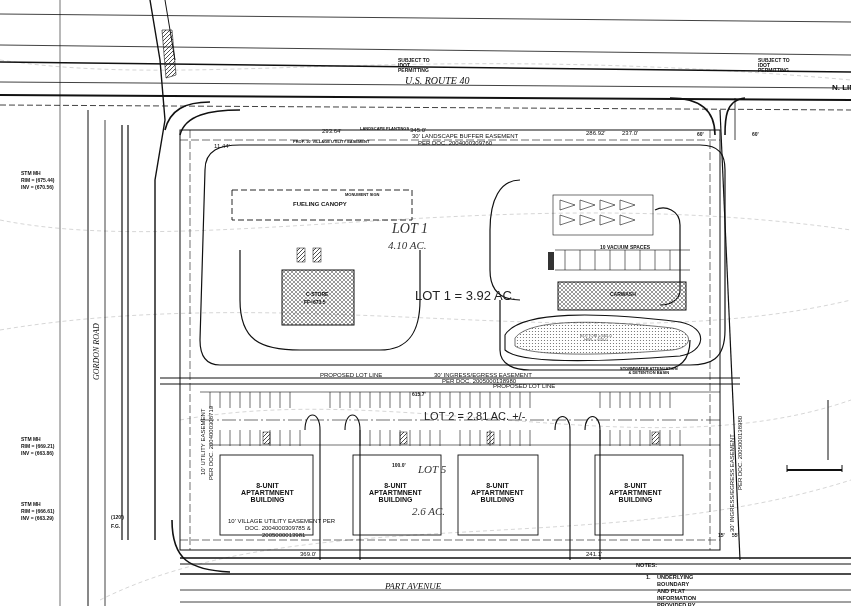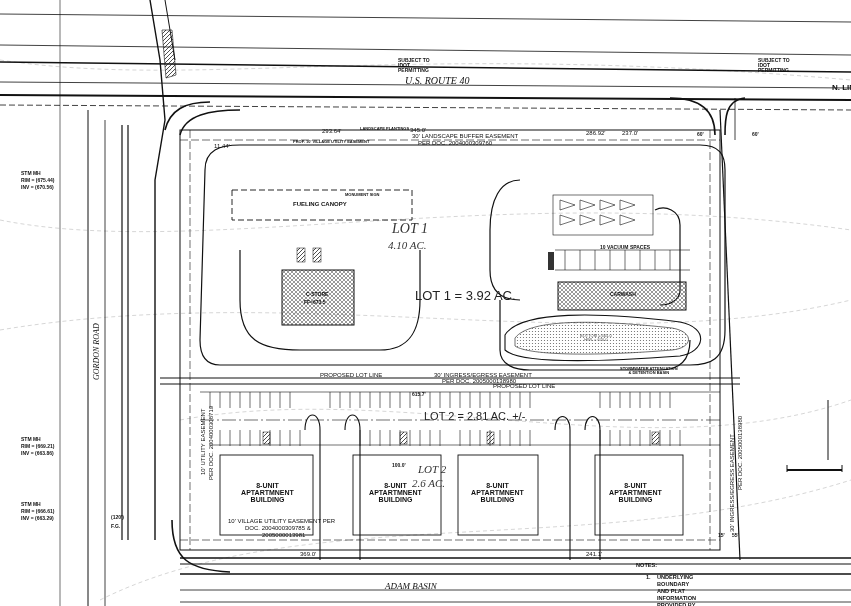--- a/index.html
+++ b/index.html
@@ -239,21 +239,21 @@
     <line x1="787" y1="470" x2="842" y2="470" stroke-width="2"></line>
     <line x1="787" y1="465" x2="787" y2="472" stroke-width="1"></line>
     <line x1="842" y1="465" x2="842" y2="472" stroke-width="1"></line>
     <line x1="828" y1="400" x2="828" y2="460" stroke-width="1"></line>
   </g>
 </svg>
 
 <div class="lbl serif med" style="left:405px;top:76px;font-size:10px;">U.S.   ROUTE   40</div>
 <div class="lbl med" style="left:832px;top:84px;font-weight:bold;">N. LINE</div>
 <div class="lbl serif vert" style="left:93px;top:380px;font-size:8px;">GORDON   ROAD</div>
-<div class="lbl serif" style="left:385px;top:582px;font-size:9px;">ADAM   BASIN</div>
+<div class="lbl serif" style="left:385px;top:582px;font-size:9px;">PART   AVENUE</div>
 
 <div class="lbl tiny" style="left:398px;top:58px;width:40px;white-space:normal;">SUBJECT TO IDOT PERMITTING</div>
 <div class="lbl tiny" style="left:758px;top:58px;width:40px;white-space:normal;">SUBJECT TO IDOT PERMITTING</div>
 
 <div class="lbl small" style="left:412px;top:133px;">30' LANDSCAPE BUFFER EASEMENT</div>
 <div class="lbl small" style="left:418px;top:140px;">PER DOC. 2004000309760</div>
 <div class="lbl tiny" style="left:293px;top:140px;font-size:4px;">PROP. 10' VILLAGE UTILITY EASEMENT</div>
 <div class="lbl tiny" style="left:360px;top:127px;font-size:4px;">LANDSCAPE PLANTINGS</div>
 <div class="lbl tiny" style="left:345px;top:193px;font-size:4px;">MONUMENT SIGN</div>
 
@@ -268,22 +268,22 @@
 <div class="lbl small" style="left:300px;top:551px;">369.0'</div>
 <div class="lbl small" style="left:586px;top:551px;">241.1'</div>
 <div class="lbl tiny" style="left:392px;top:463px;">100.0'</div>
 <div class="lbl tiny" style="left:718px;top:533px;">15'</div>
 <div class="lbl tiny" style="left:732px;top:533px;">55'</div>
 
 <div class="lbl serif big" style="left:392px;top:222px;font-size:14px;color:#333;">LOT 1</div>
 <div class="lbl serif" style="left:388px;top:240px;font-size:11px;color:#333;">4.10 AC.</div>
 <div class="lbl" style="left:415px;top:289px;font-size:13px;color:#222;">LOT 1 = 3.92 AC.</div>
 <div class="lbl" style="left:412px;top:411px;font-size:11px;color:#222;margin-left:12px;">LOT 2 = 2.81 AC. +/-</div>
-<div class="lbl serif" style="left:418px;top:464px;font-size:11px;color:#333;">LOT 2</div>
-<div class="lbl serif" style="left:412px;top:478px;font-size:11px;color:#333;font-family:Liberation Serif, serif;">2.6 AC.</div>
+<div class="lbl serif" style="left:418px;top:464px;font-size:11px;color:#333;">LOT 5</div>
+<div class="lbl serif" style="left:412px;top:506px;font-size:11px;color:#333;font-family:Liberation Serif, serif;">2.6 AC.</div>
 <div class="lbl small" style="left:320px;top:372px;">PROPOSED LOT LINE</div>
 <div class="lbl small" style="left:493px;top:383px;">PROPOSED LOT LINE</div>
 <div class="lbl small" style="left:434px;top:372px;">30' INGRESS/EGRESS EASEMENT</div>
 <div class="lbl small" style="left:442px;top:378px;">PER DOC. 2005000138980</div>
 <div class="lbl small vert" style="left:729px;top:532px;">30' INGRESS/EGRESS EASEMENT</div>
 <div class="lbl small vert" style="left:737px;top:490px;">PER DOC. 2005000138980</div>
 <div class="lbl small vert" style="left:200px;top:475px;">10' UTILITY EASEMENT</div>
 <div class="lbl small vert" style="left:208px;top:480px;">PER DOC. 2004000308719</div>
 <div class="lbl small" style="left:228px;top:518px;">10' VILLAGE UTILITY EASEMENT PER</div>
 <div class="lbl small" style="left:245px;top:525px;">DOC. 2004000309785 &amp;</div>

